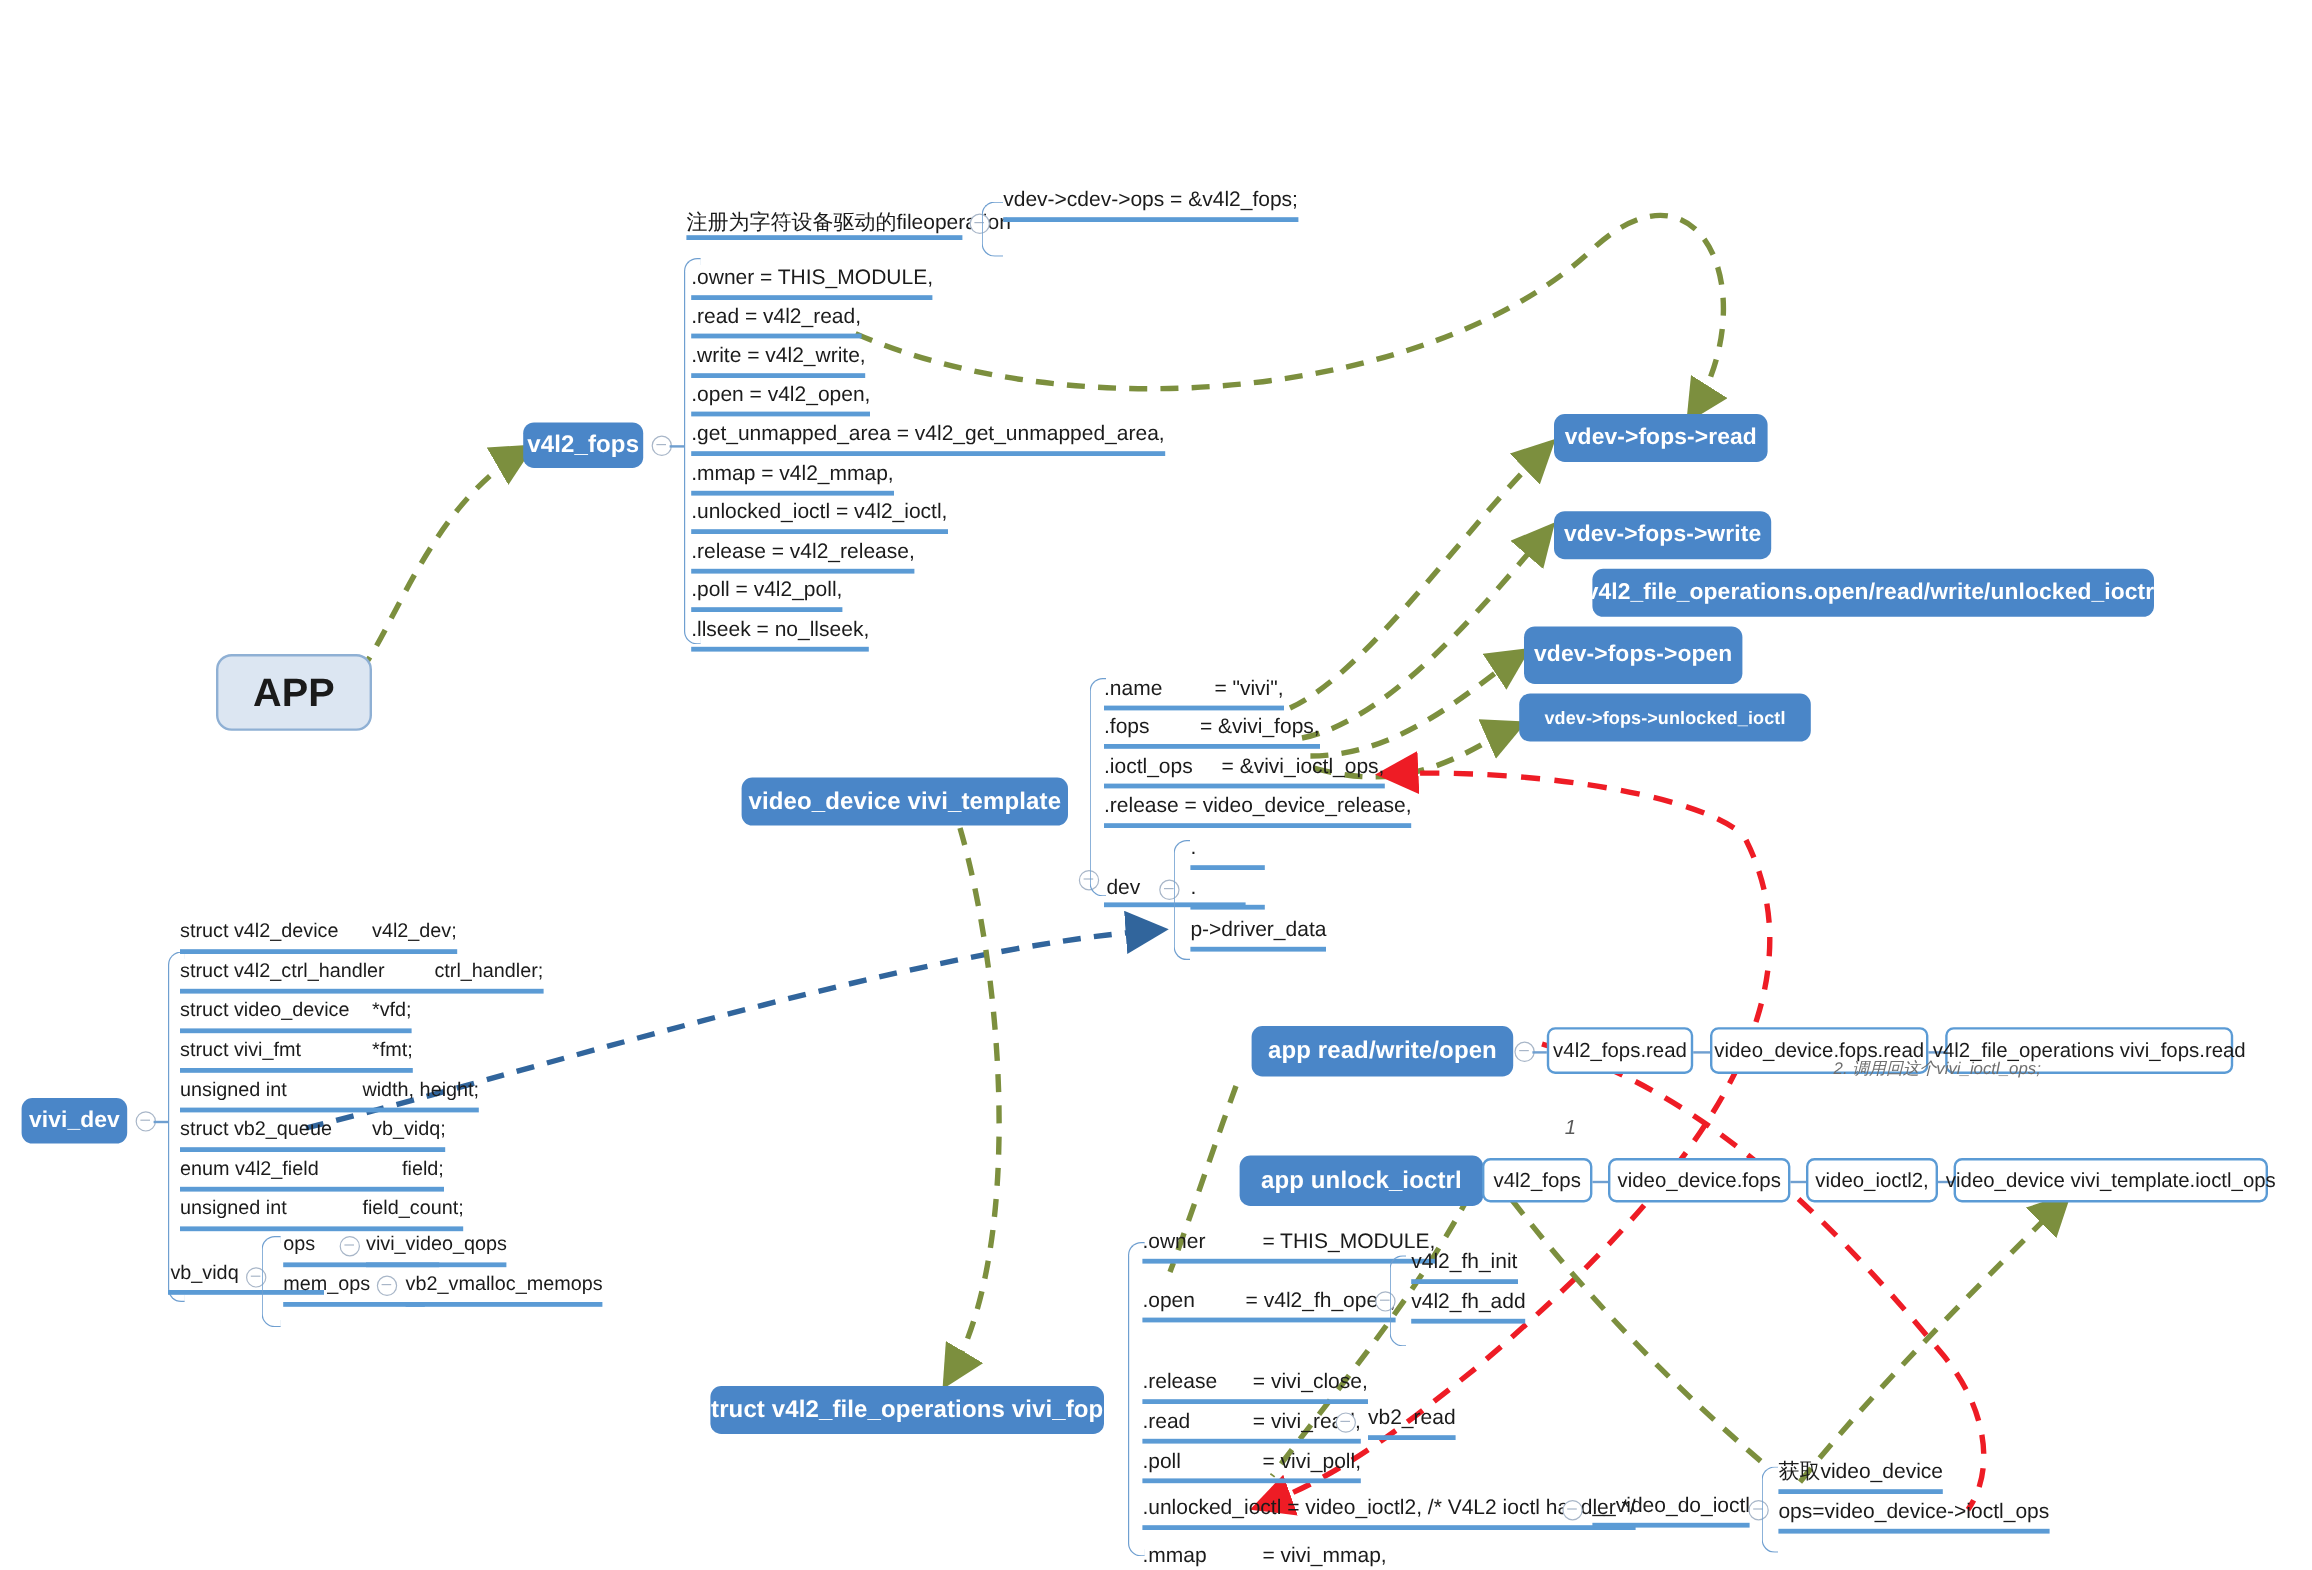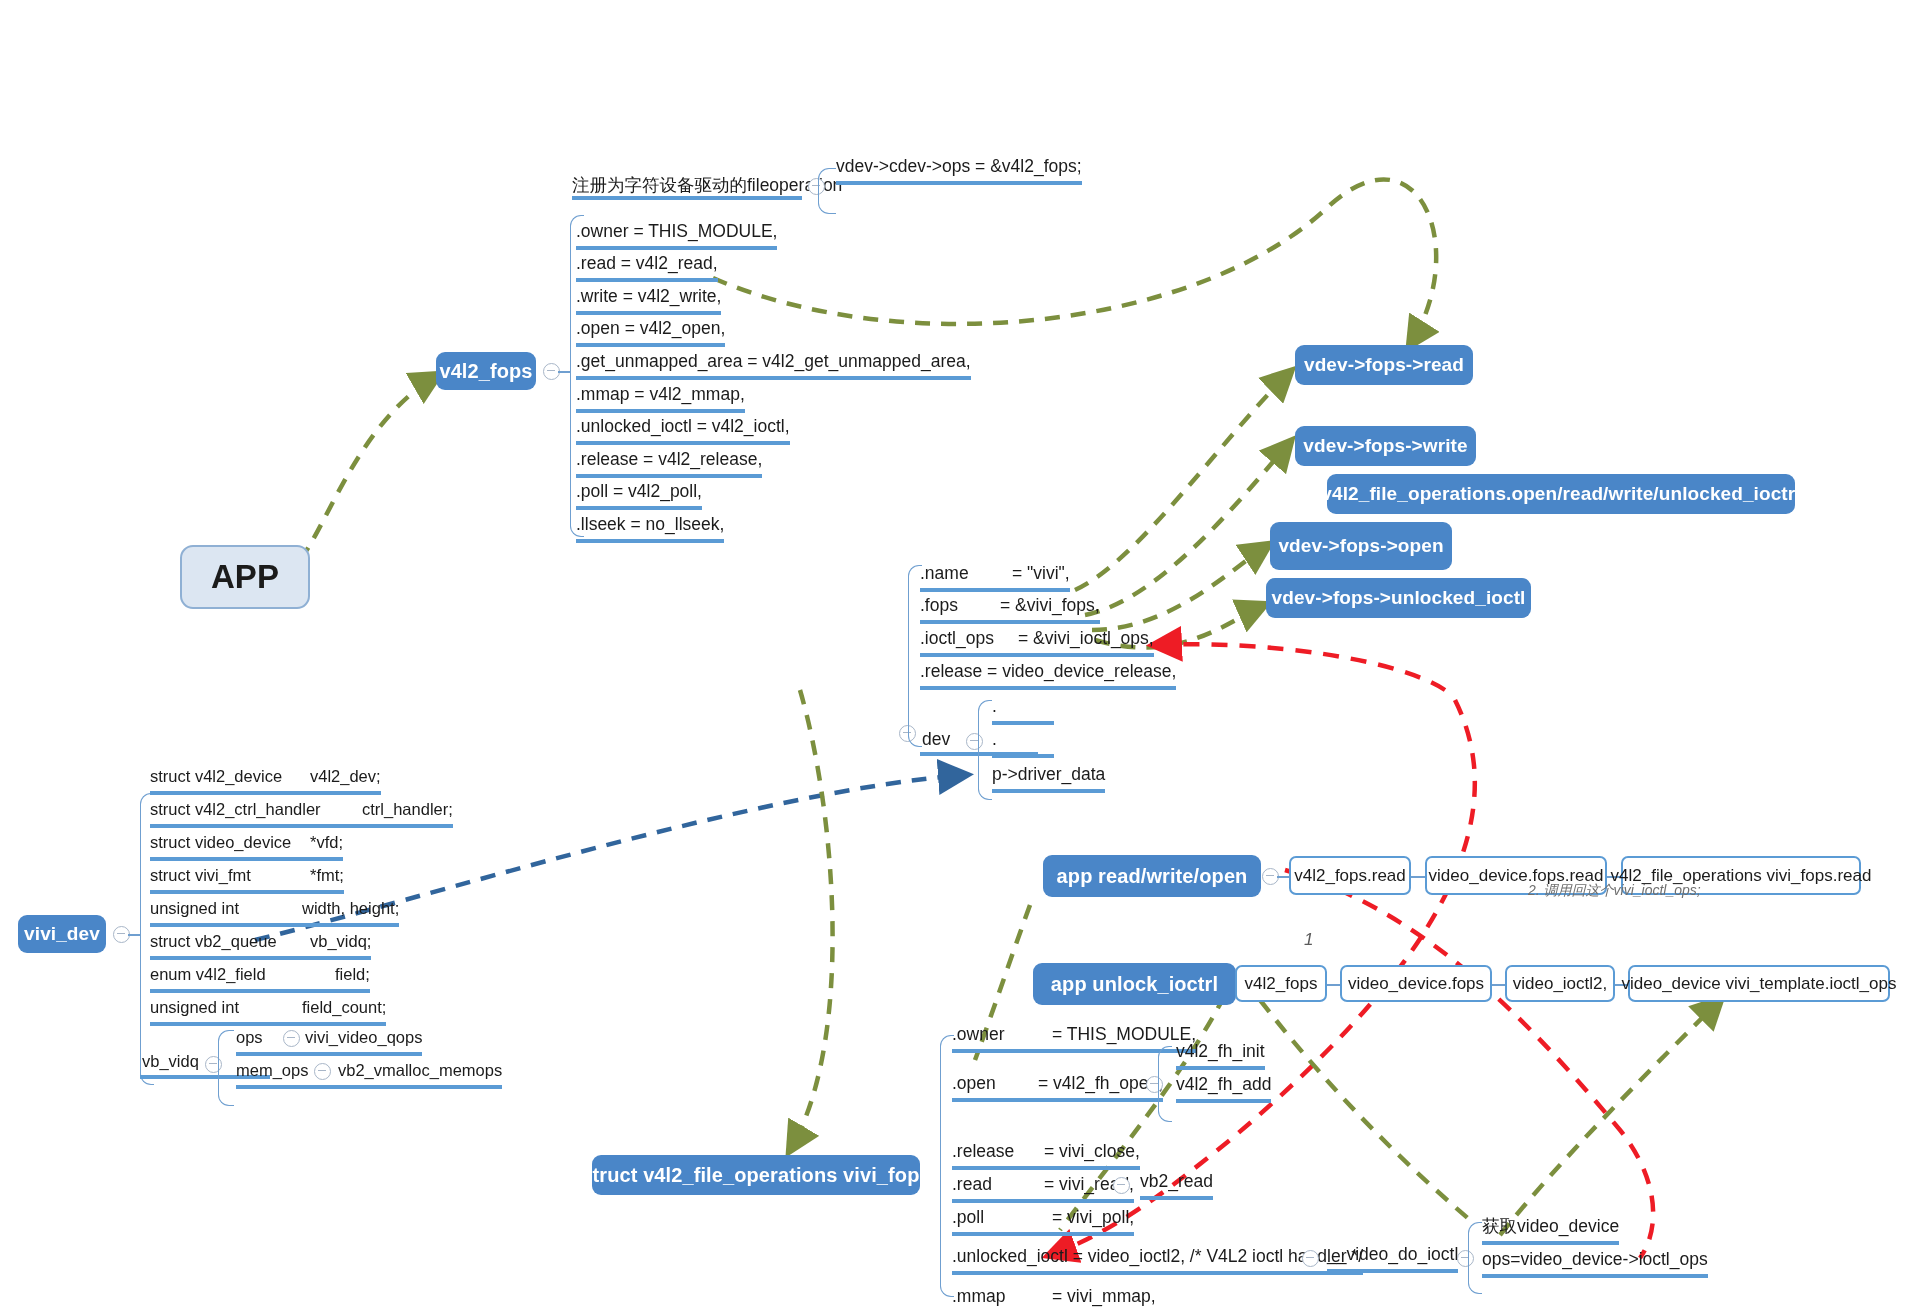--- a/index.html
+++ b/index.html
@@ -144,22 +144,23 @@
   <div class="leaf" style="left:576px;top:448px;">.release = v4l2_release,</div>
   <div class="leaf" style="left:576px;top:480px;">.poll = v4l2_poll,</div>
   <div class="leaf" style="left:576px;top:513px;">.llseek = no_llseek,</div>
 
   <div class="pill app" style="left:180px;top:545px;width:130px;height:64px;">APP</div>
 
   <div class="pill" style="left:1295px;top:345px;width:178px;height:40px;font-size:19px;">vdev-&gt;fops-&gt;read</div>
   <div class="pill" style="left:1295px;top:426px;width:181px;height:40px;font-size:19px;">vdev-&gt;fops-&gt;write</div>
   <div class="pill" style="left:1327px;top:474px;width:468px;height:40px;font-size:19px;">v4l2_file_operations.open/read/write/unlocked_ioctrl</div>
   <div class="pill" style="left:1270px;top:522px;width:182px;height:48px;font-size:19px;">vdev-&gt;fops-&gt;open</div>
-  <div class="pill" style="left:1266px;top:578px;width:265px;height:40px;font-size:19px;">vdev-&gt;fops-&gt;unlocked_ioctl</div>
-
+  <div class="pill" style="left:1266px;top:578px;width:243px;height:40px;font-size:15px;">vdev-&gt;fops-&gt;unlocked_ioctl</div>
+
+  <div class="pill" style="left:618px;top:648px;width:272px;height:40px;font-size:20px;">video_device    vivi_template</div>
 
   <div class="toggle" style="left:899px;top:725px;"></div>
   <div class="bracket" style="left:908px;top:565px;width:14px;height:182px;"></div>
 
   <div class="leaf tab" style="left:920px;top:562px;">
     <span class="k" style="width:92px;">.name</span>
     <span class="v">= "vivi",</span>
   </div>
   <div class="leaf tab" style="left:920px;top:594px;">
     <span class="k" style="width:80px;">.fops</span>

